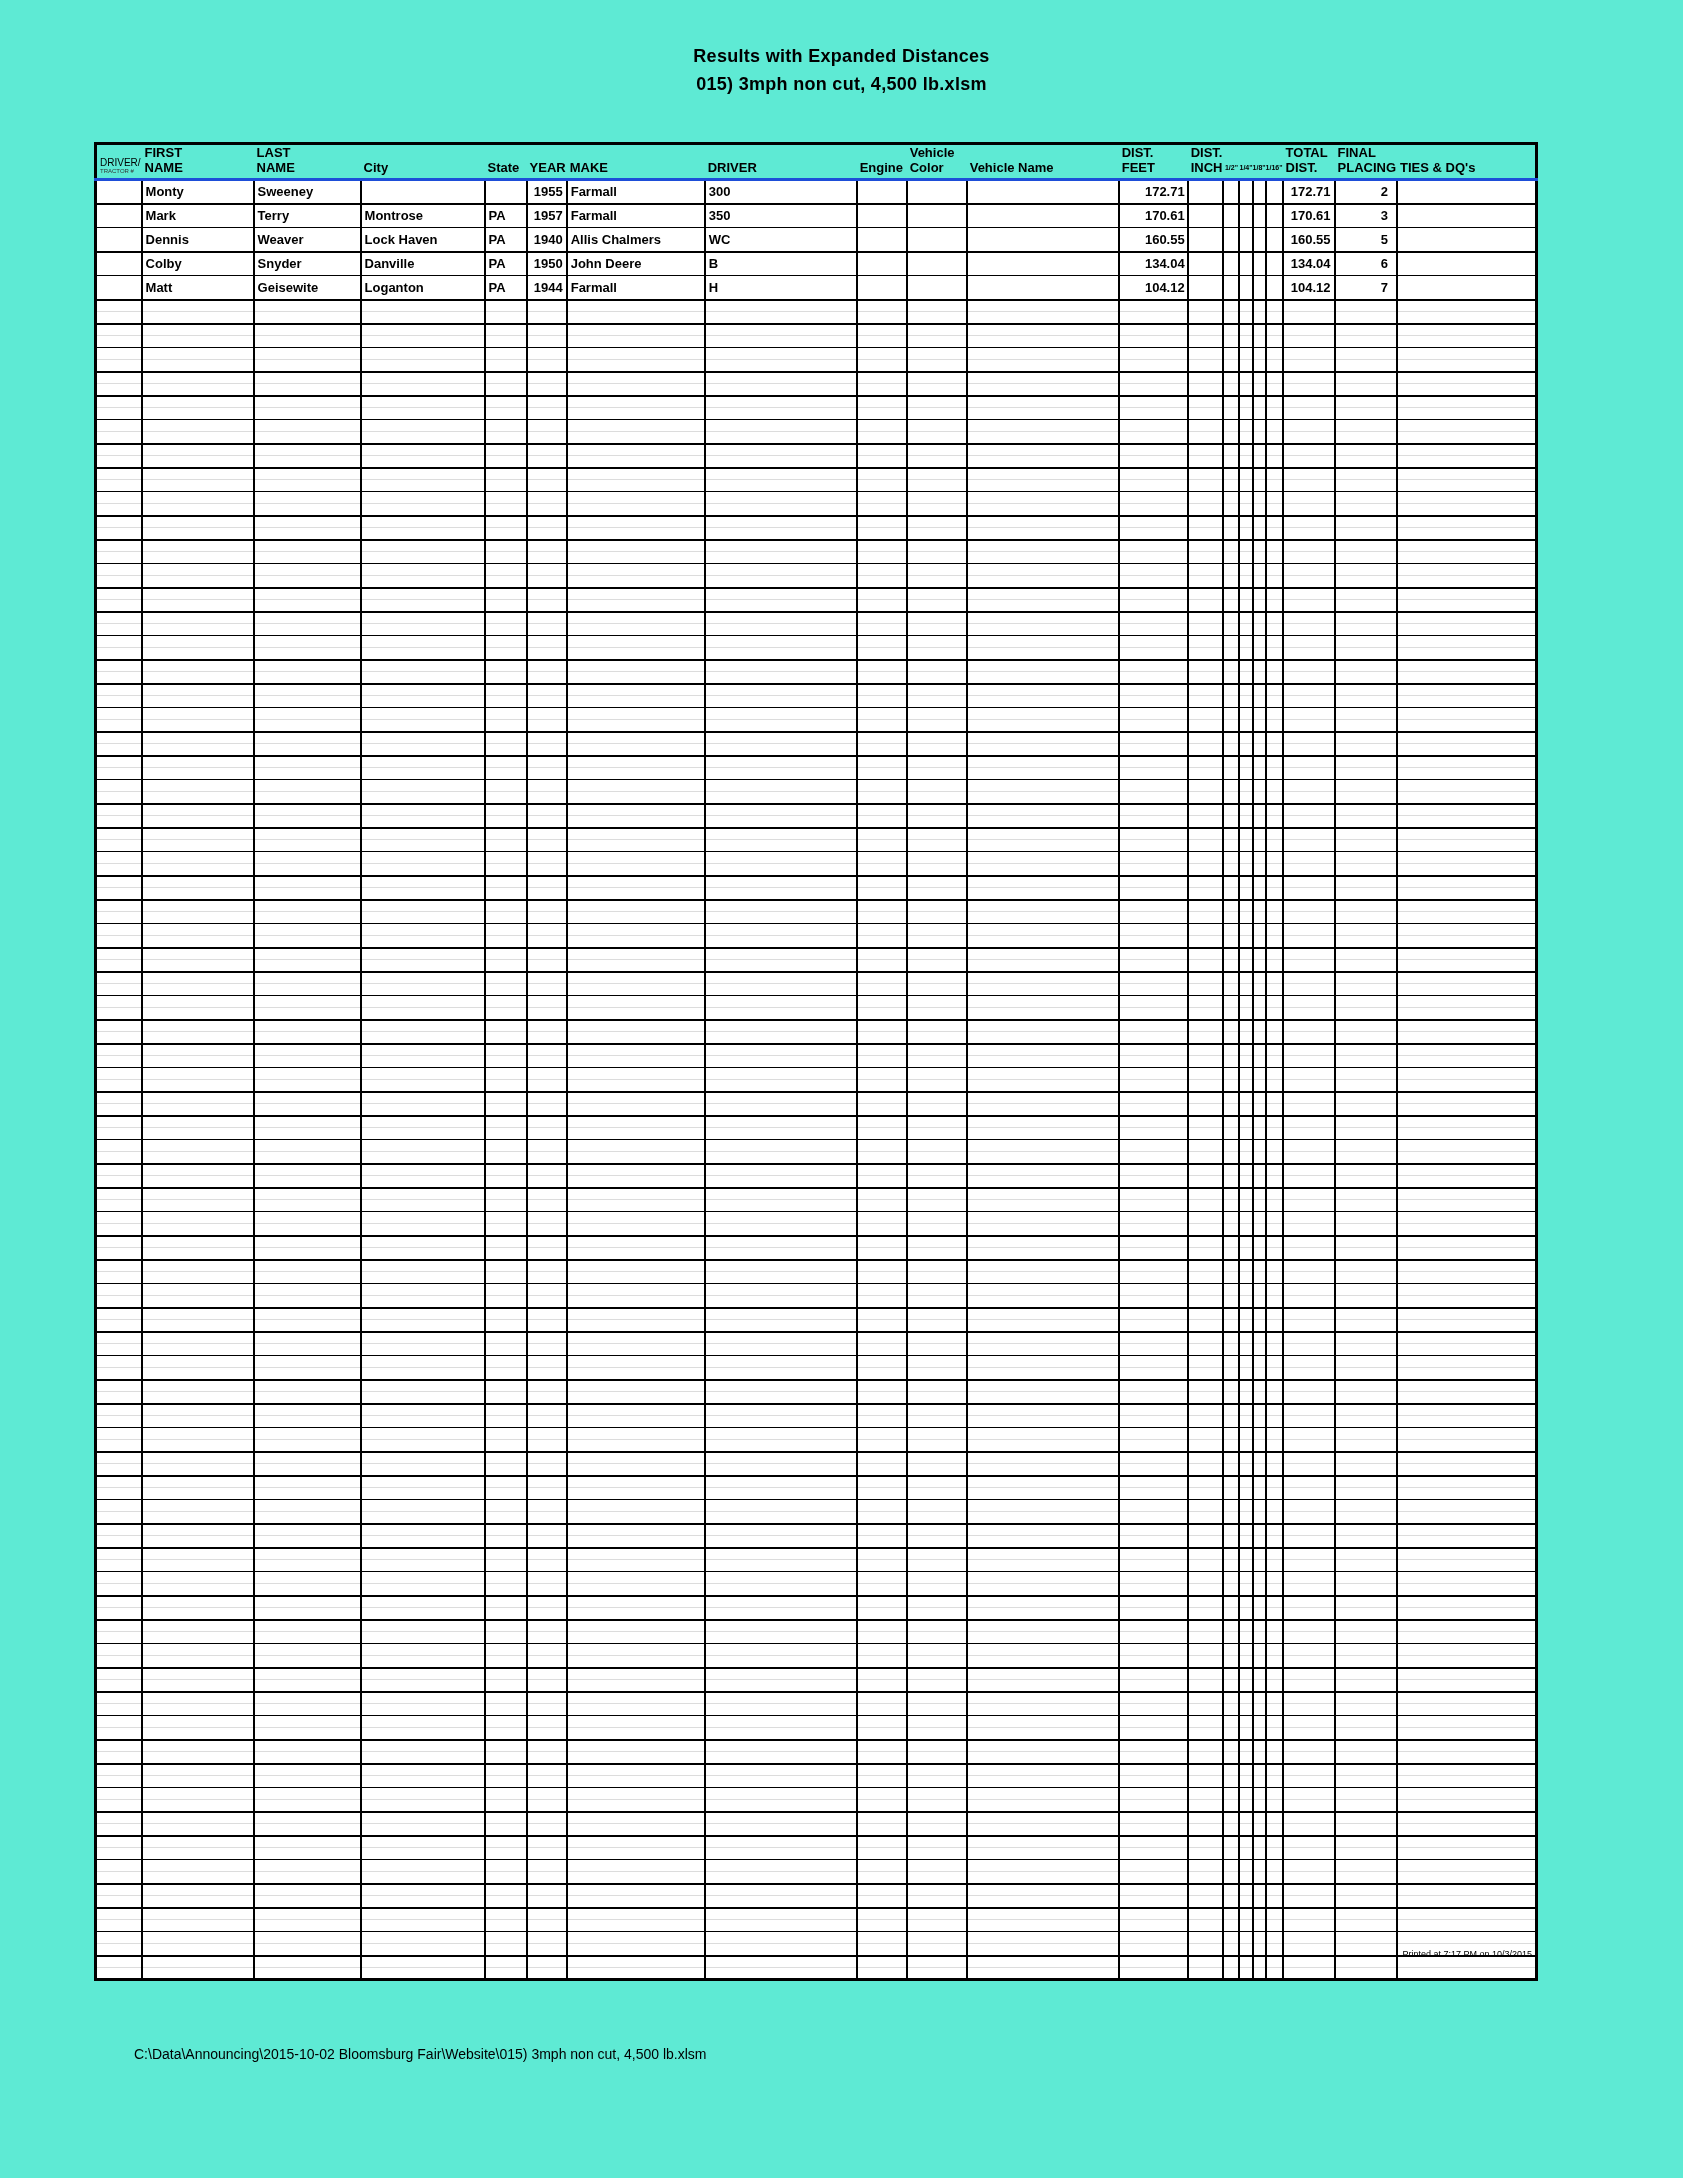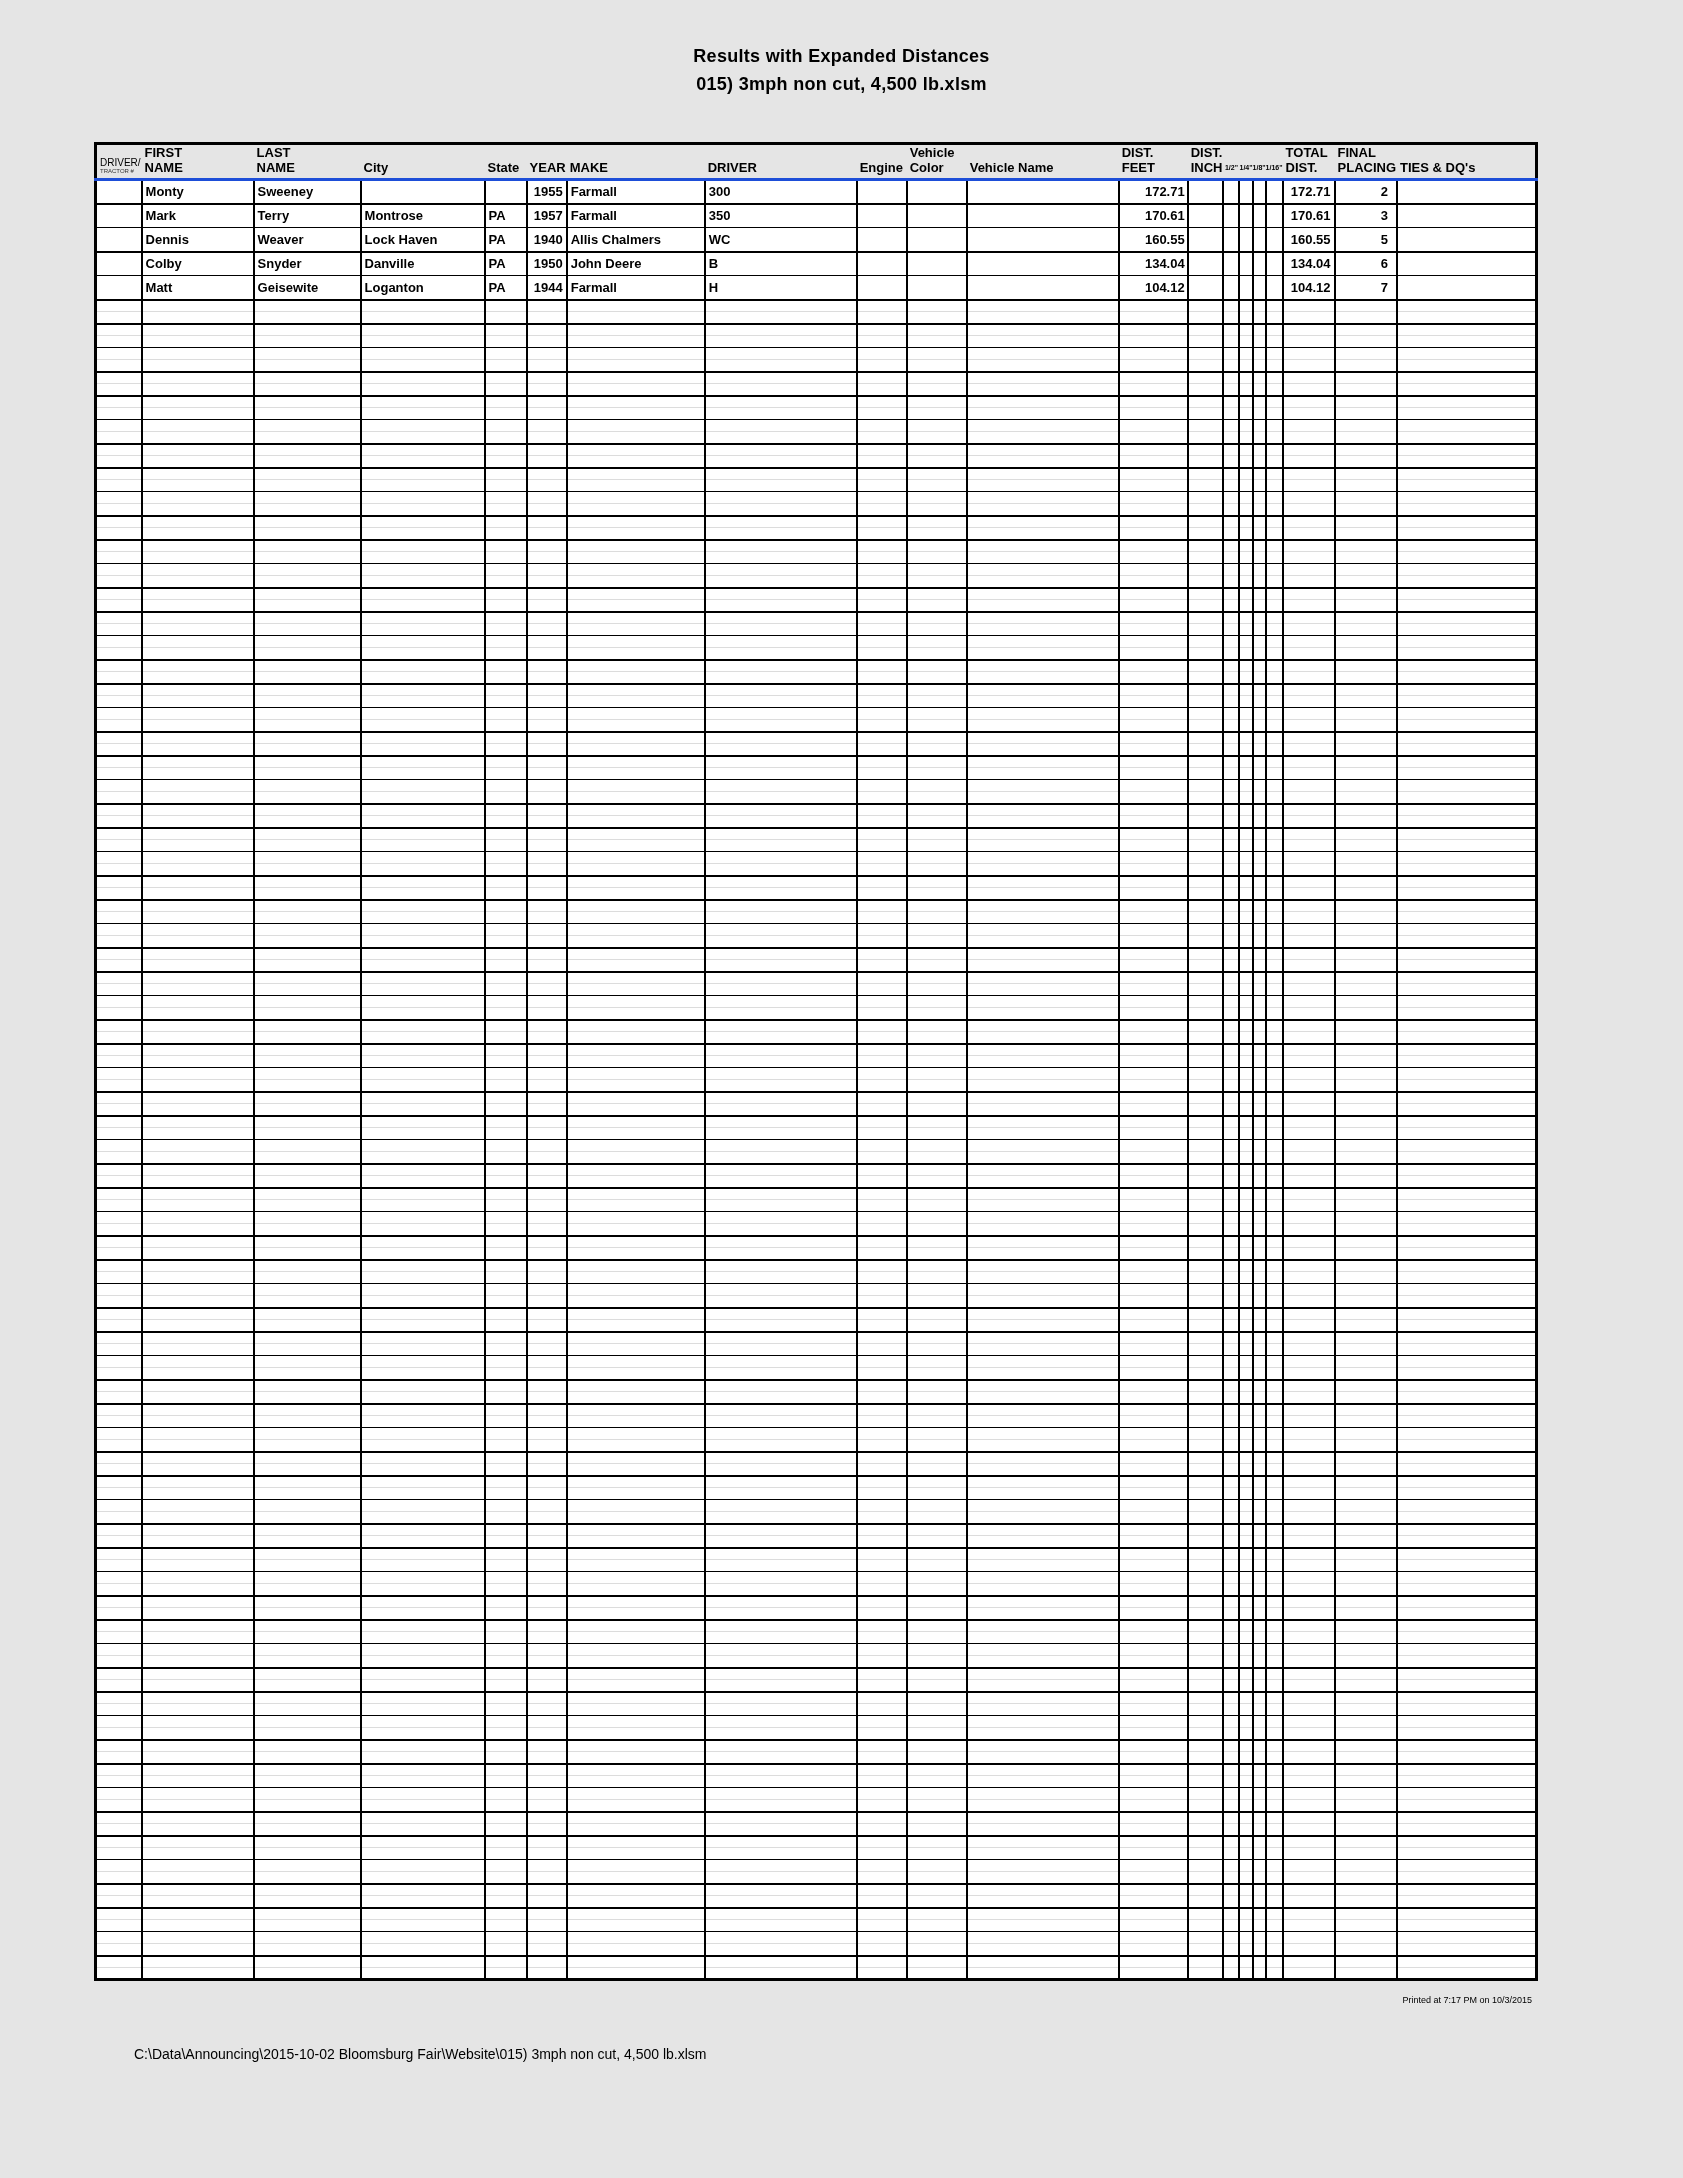--- a/index.html
+++ b/index.html
@@ -1,21 +1,21 @@
 <!DOCTYPE html>
 <html><head>
 <meta charset="utf-8">
 <style>
   * { box-sizing: border-box; margin: 0; padding: 0; }
   html, body { background: #ffffff; }
   .page {
     position: relative;
     width: 1683px;
     height: 2178px;
-    background: #e5e5e5;
+    background: #5eead4;
     color: #000000;
     font-family: "Liberation Sans", sans-serif;
     overflow: hidden;
     padding-left: 39px;
   }
   .title-block {
     position: absolute;
     top: 42px;
     left: 0;
     width: 1683px;
@@ -77,21 +77,21 @@
     position: absolute;
     left: 134px;
     top: 2046px;
     font-size: 14px;
     font-weight: normal;
     color: #000;
   }
   .footer-right {
     position: absolute;
     right: 151px;
-    top: 1995px;
+    top: 1949px;
     font-size: 9px;
     font-weight: normal;
     color: #000;
   }
 </style>
 </head>
 <body>
 
 <div class="page">
 

